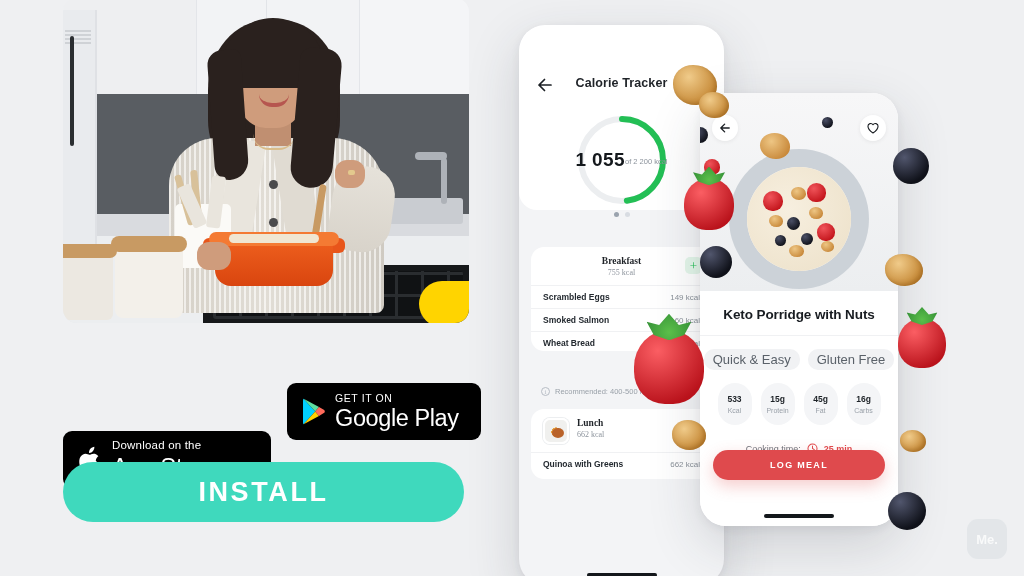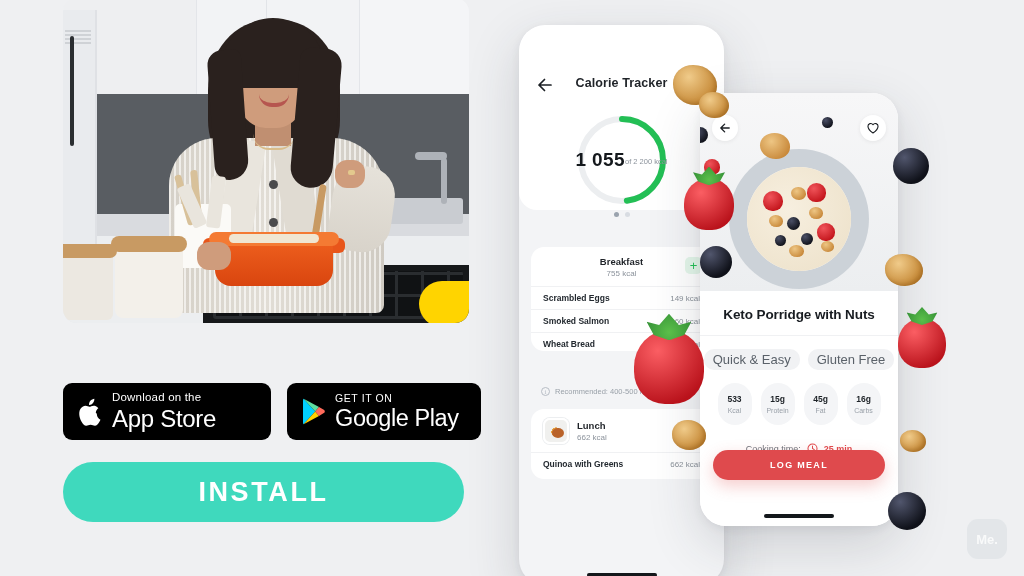--- a/index.html
+++ b/index.html
@@ -88,21 +88,21 @@
   .ut-b{position:absolute;width:14px;background:#e9e5dd;border-radius:3px;}
   .lemon{position:absolute;right:-6px;bottom:-4px;width:56px;height:46px;background:#ffd400;border-radius:40px 8px 10px 40px;}
 
   
   .badges { position:absolute; left:63px; top:383px; display:flex; gap:16px; }
   .badge {
     height:57px; background:#000; border-radius:9px; color:#fff;
     display:flex; align-items:center; gap:9px; padding:0 15px;
     cursor:pointer;
   }
-  .badge.appstore { width:208px; }
+  .badge.appstore { width:208px;margin-top:48px; }
   .badge.googleplay { width:194px; }
   .badge-txt { display:flex; flex-direction:column; line-height:1; }
   .badge-small { font-size:11.5px; letter-spacing:.2px; font-weight:400; }
   .badge-big { font-size:24px; font-weight:400; letter-spacing:-.3px; margin-top:3px; }
   .gp-small { font-size:10.5px; letter-spacing:.6px; font-weight:400; }
   .gp-big { font-size:23.5px; font-weight:400; letter-spacing:-.4px; margin-top:3px; }
 
   
   .install-btn {
     position:absolute; left:63px; top:462px; width:401px; height:60px;
@@ -134,21 +134,21 @@
     align-items:center; justify-content:center; }
   .ring-val { font-size:19px; font-weight:bold; color:#14181c; letter-spacing:.4px; }
   .ring-sub { font-size:7.5px; color:#8c939c; margin-top:2px; }
   .dots { position:absolute; left:50%; top:187px; transform:translateX(-50%);
     display:flex; gap:6px; z-index:3; }
   .dot { width:5px; height:5px; border-radius:50%; background:#d8dce2; cursor:pointer; }
   .dot.active { background:#9aa3ae; }
 
   .card { position:absolute; background:#fff; border-radius:13px; left:12px; right:12px; }
   .card-bf { top:222px; height:104px; }
-  .meal-head { display:flex; align-items:center; padding:9px 12px 8px 12px; position:relative; }
+  .meal-head { display:flex; align-items:flex-start; padding:9px 12px 8px 12px; position:relative;font-family:Liberation Serif, serif; }
   .meal-head-txt { flex:1; text-align:center; }
   .meal-name { font-size:9.5px; font-weight:bold; color:#1f2328; }
   .meal-kcal { font-size:8px; color:#8c939c; margin-top:2px; }
   .meal-add { position:absolute; right:10px; top:10px; width:17px; height:17px;
     border-radius:5px; background:#e4f7ea; color:#23bf55; font-size:13px;
     display:flex; align-items:center; justify-content:center; cursor:pointer; line-height:1; }
   .food-row { display:flex; align-items:center; justify-content:space-between;
     padding:6px 12px; border-top:1px solid #f0f1f3; cursor:pointer; }
   .food-name { font-size:8.5px; font-weight:bold; color:#242a30; }
   .food-kcal { font-size:8px; color:#8a9199; }

